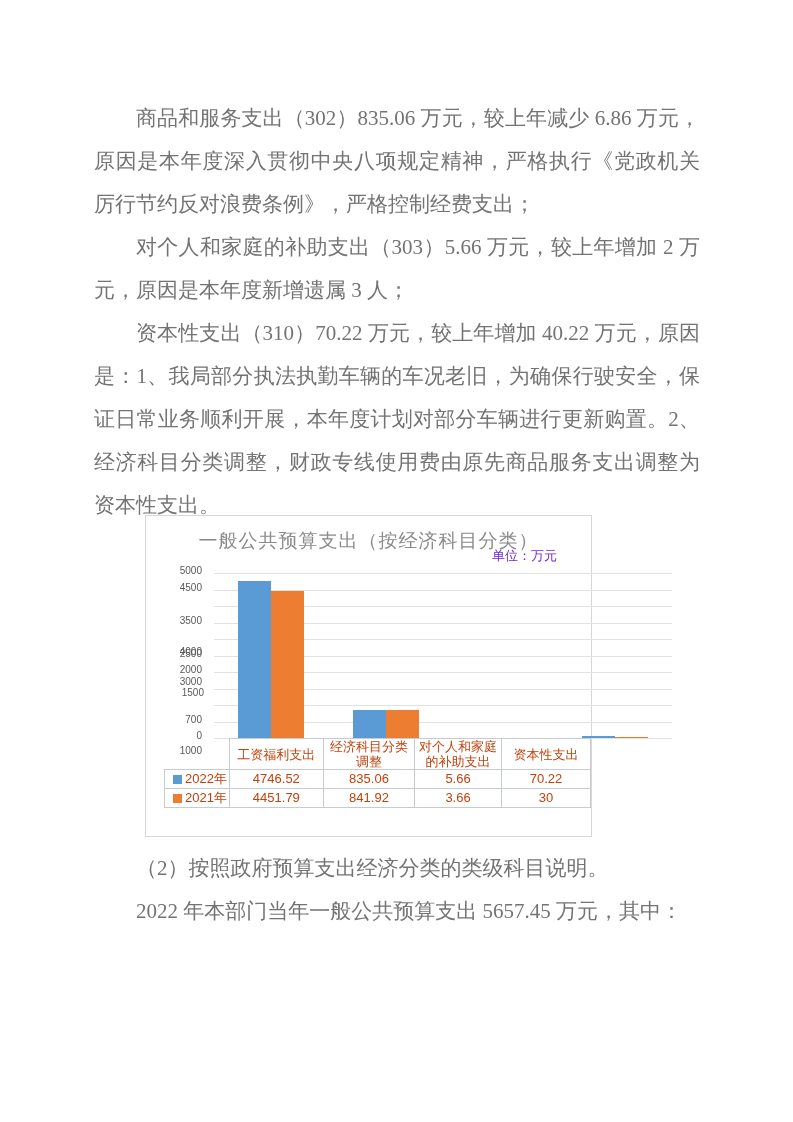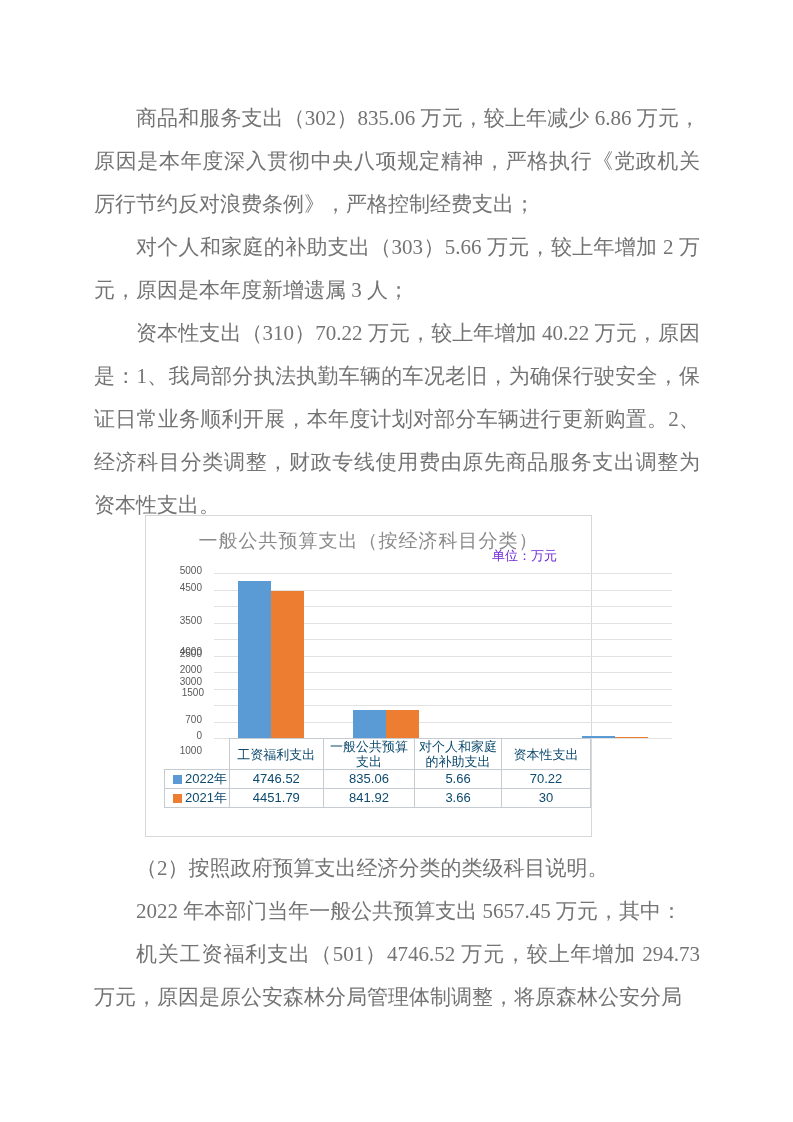--- a/index.html
+++ b/index.html
@@ -45,21 +45,21 @@
   .ytick {
     position: absolute; width: 44px; text-align: right;
     font-size: 10px; color: #595959;
   }
   .bar { position: absolute; }
 
   
   .chart-table {
     position: absolute; left: 18px; top: 222px;
     border-collapse: collapse; table-layout: fixed;
-    font-size: 13px; color: #0c4a6e;
+    font-size: 13px; color: #c2410c;
   }
   .chart-table th, .chart-table td {
     border: 1px solid #c6cad1; padding: 0 2px; box-sizing: border-box;
     font-weight: normal; text-align: center; overflow: hidden;
   }
   .chart-table th { height: 30px; line-height: 15px;
     font-family: "Liberation Serif", "DejaVu Serif", serif; }
   .chart-table td { height: 19px; line-height: 18px; }
   .chart-table .corner { border: none; background: transparent; }
   .chart-table .legend-cell { text-align: left; padding-left: 8px; white-space: nowrap; }
@@ -109,21 +109,21 @@
           <col style="width:50px">
           <col style="width:114.5px">
           <col style="width:114.5px">
           <col style="width:114.5px">
           <col style="width:114.5px">
         </colgroup>
         <tbody>
           <tr>
             <th class="corner"></th>
             <th>工资福利支出</th>
-            <th>一般公共预算支出</th>
+            <th>经济科目分类调整</th>
             <th>对个人和家庭的补助支出</th>
             <th>资本性支出</th>
           </tr>
           <tr>
             <td class="legend-cell"><span class="swatch" style="background:#5B9BD5"></span><span>2022年</span></td>
             <td>4746.52</td>
             <td>835.06</td>
             <td>5.66</td>
             <td>70.22</td>
           </tr>
@@ -145,16 +145,15 @@
       <div class="ytick" style="left: 12px; top: 115px; margin-top: 45px;">3000</div>
       <div class="ytick" style="left: 12px; top: 98.5px;">3500</div>
       <div class="ytick" style="left: 12px; top: 82px; margin-top: 48px;">4000</div>
       <div class="ytick" style="left: 12px; top: 65.5px;">4500</div>
       <div class="ytick" style="left: 12px; top: 49px;">5000</div>
     </div>
 
   <div class="doc-text bottom">
     <p>（2）按照政府预算支出经济分类的类级科目说明。</p>
     <p>2022 年本部门当年一般公共预算支出 5657.45 万元，其中：</p>
-    <p>机关工资福利支出（501）4746.52 万元，较上年增加 294.73 万元，原因是原公安森林分局管理体制调整，将原森林公安分局</p>
   </div>
 
 </div>
 
 </body></html>

